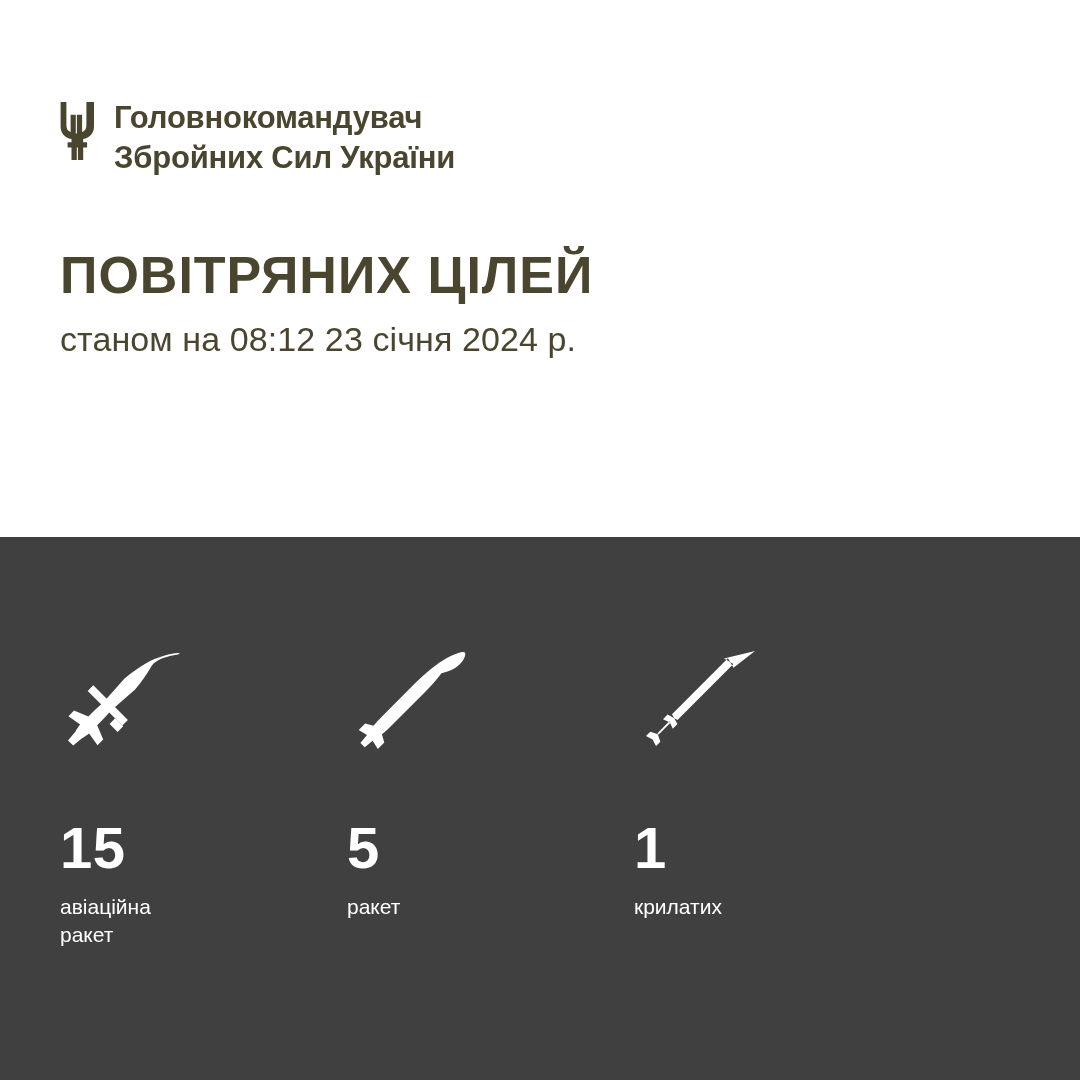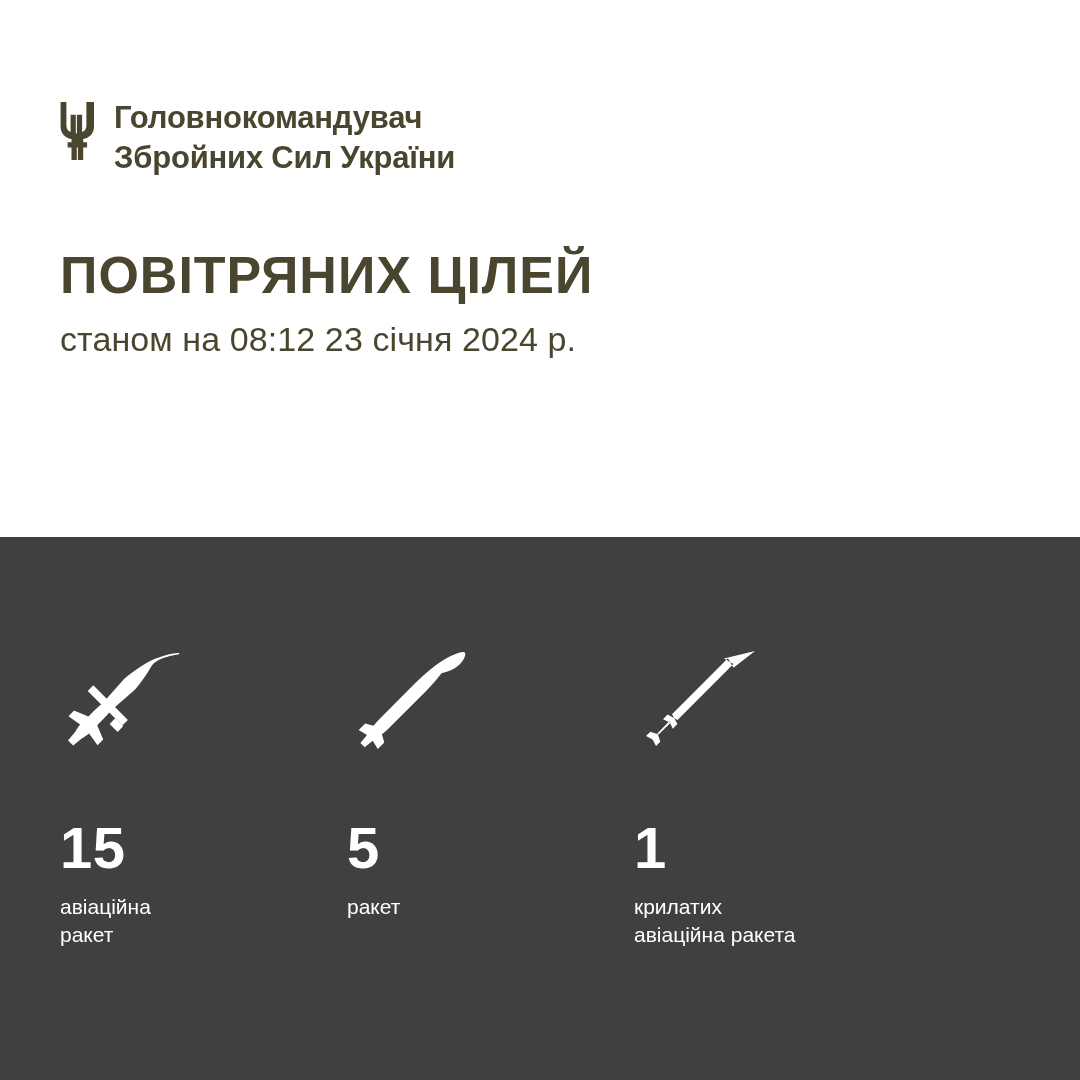--- a/index.html
+++ b/index.html
@@ -190,19 +190,18 @@
           <svg width="130" height="130" viewBox="0 0 130 130" aria-hidden="true">
             <g fill="#ffffff">
               <path d="M121 4l-31 7.5 9.4 5.6-55.9 55.9-9.9-5.4-4.6 4.6 7.5 3.5-11.8 11.8-8.4-2.8-4.3 4.3 6.6 3.4 3.4 6.6 4.3-4.3-2.8-8.4L35.3 74.2l3.5 7.5 4.6-4.6-5.4-9.9 55.9-55.9 5.6 9.4z"></path>
               <path d="M108.6 9.6l-6.8 16.2 1.8-11.2-11.2 1.8z" opacity="0"></path>
             </g>
           </svg>
         </div>
         <div class="stat-value">1</div>
         <div class="stat-label">
           <span>крилатих</span>
-          <span>авіаційна ракета</span>
         </div>
       </div>
 
     </div>
   </div>
 </div>
 
 </body></html>

